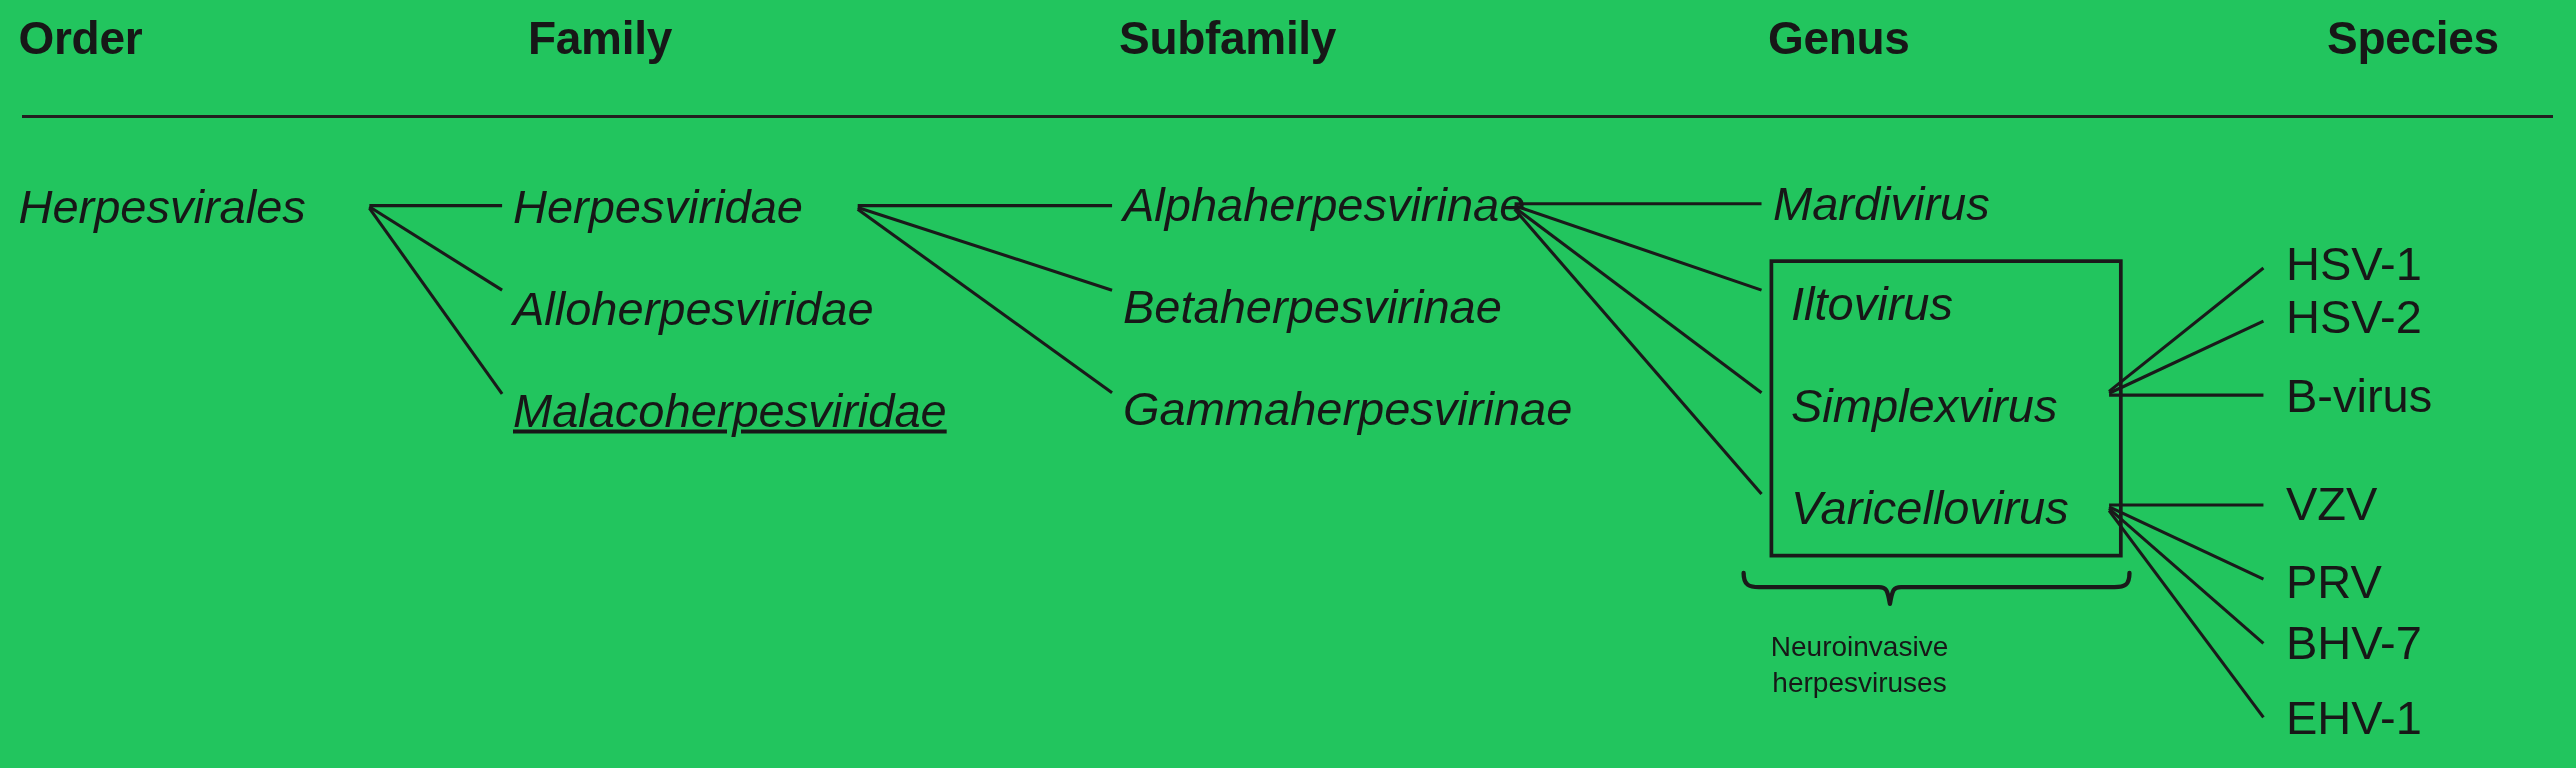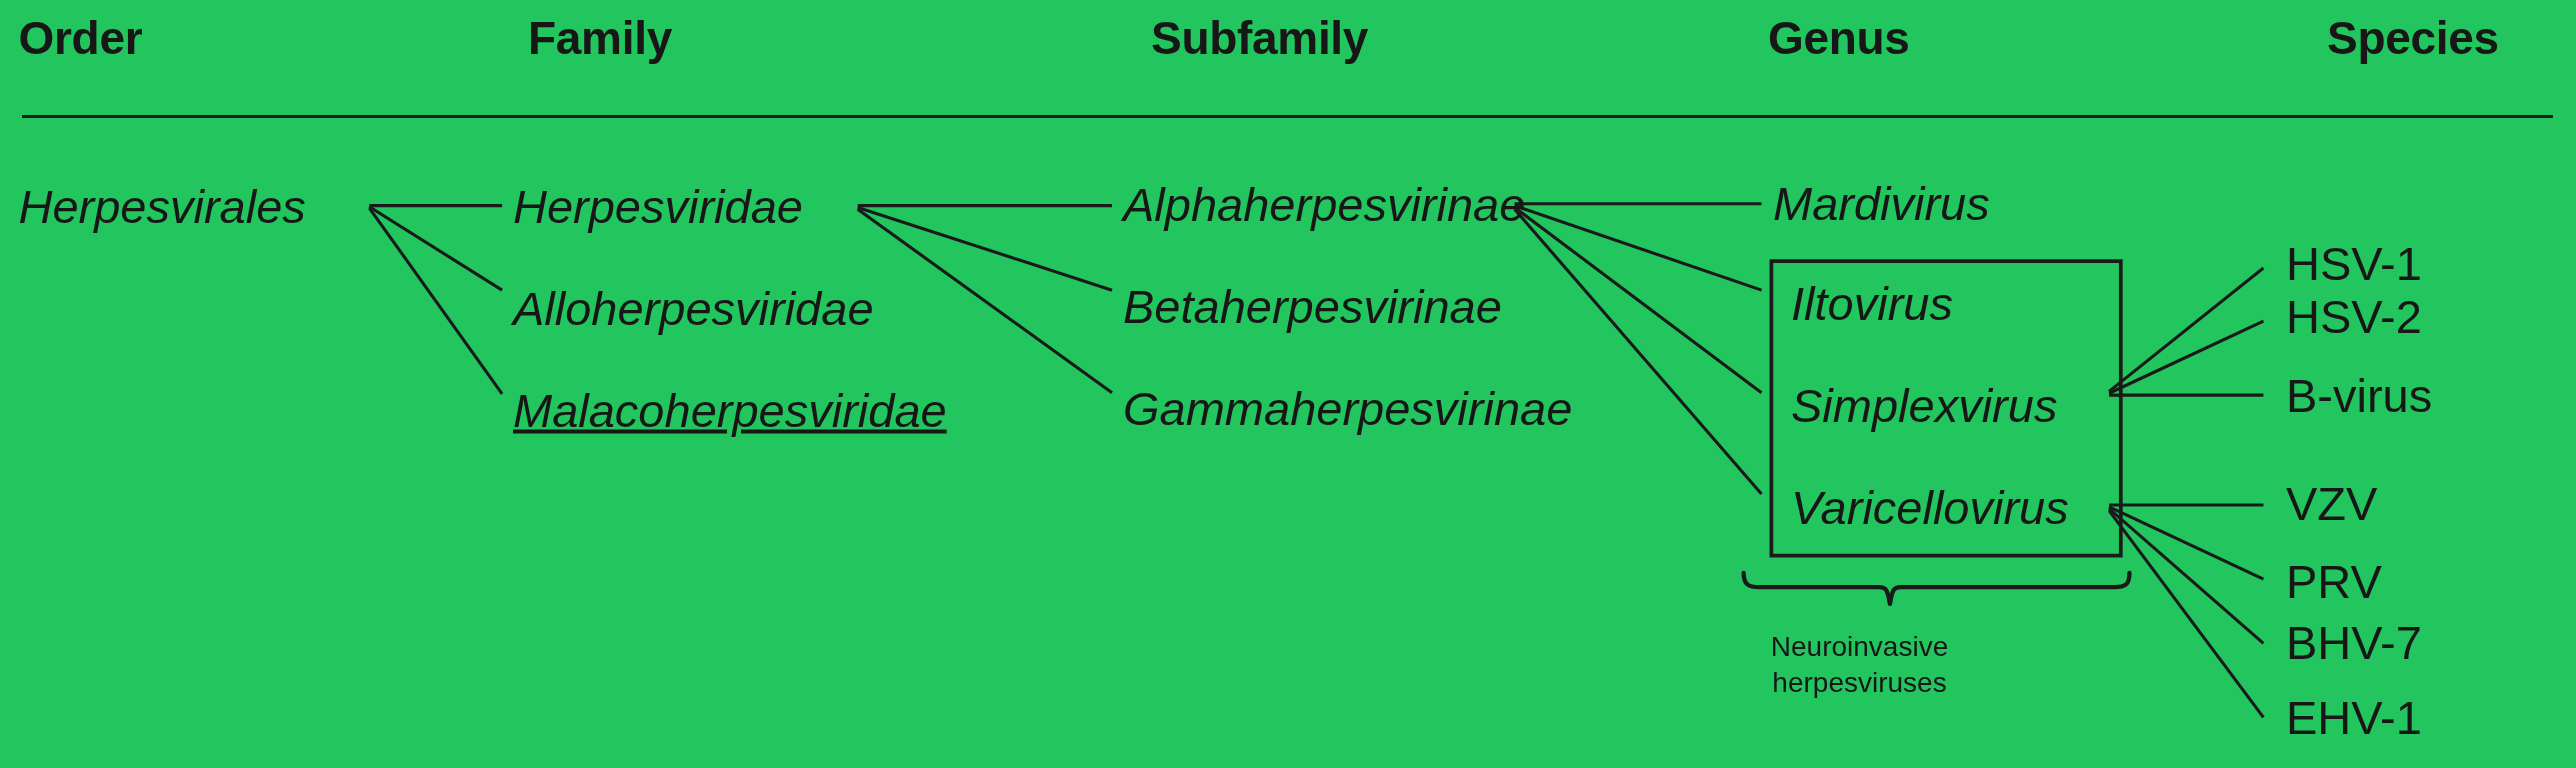--- a/index.html
+++ b/index.html
@@ -98,21 +98,21 @@
              C 2823 948, 2832 951, 2848 951
              L 3042 951
              C 3054 951, 3056 955, 3060 978
              C 3064 955, 3066 951, 3078 951
              L 3424 951
              C 3440 951, 3448 948, 3448 928" fill="none" stroke="#1a1a1a" stroke-width="7" stroke-linecap="round" stroke-linejoin="round"></path>
   </svg>
 
   <div class="col-head" style="left:18.5px;top:15px;">Order</div>
   <div class="col-head" style="left:511px;top:15px;margin-left:17px;">Family</div>
-  <div class="col-head" style="left:1119px;top:15px;margin-left:32px;">Subfamily</div>
+  <div class="col-head" style="left:1119px;top:15px;">Subfamily</div>
   <div class="col-head" style="left:1768px;top:15px;">Genus</div>
   <div class="col-head" style="left:2315px;top:15px;margin-left:12px;">Species</div>
 
   <div class="rule"></div>
 
   <div class="taxon" style="left:18.5px;top:206px;">Herpesvirales</div>
 
   <div class="taxon" style="left:513px;top:206px;">Herpesviridae</div>
   <div class="taxon" style="left:513px;top:308px;">Alloherpesviridae</div>
   <div class="taxon" style="left:513px;top:410px;text-decoration:underline;">Malacoherpesviridae</div>

